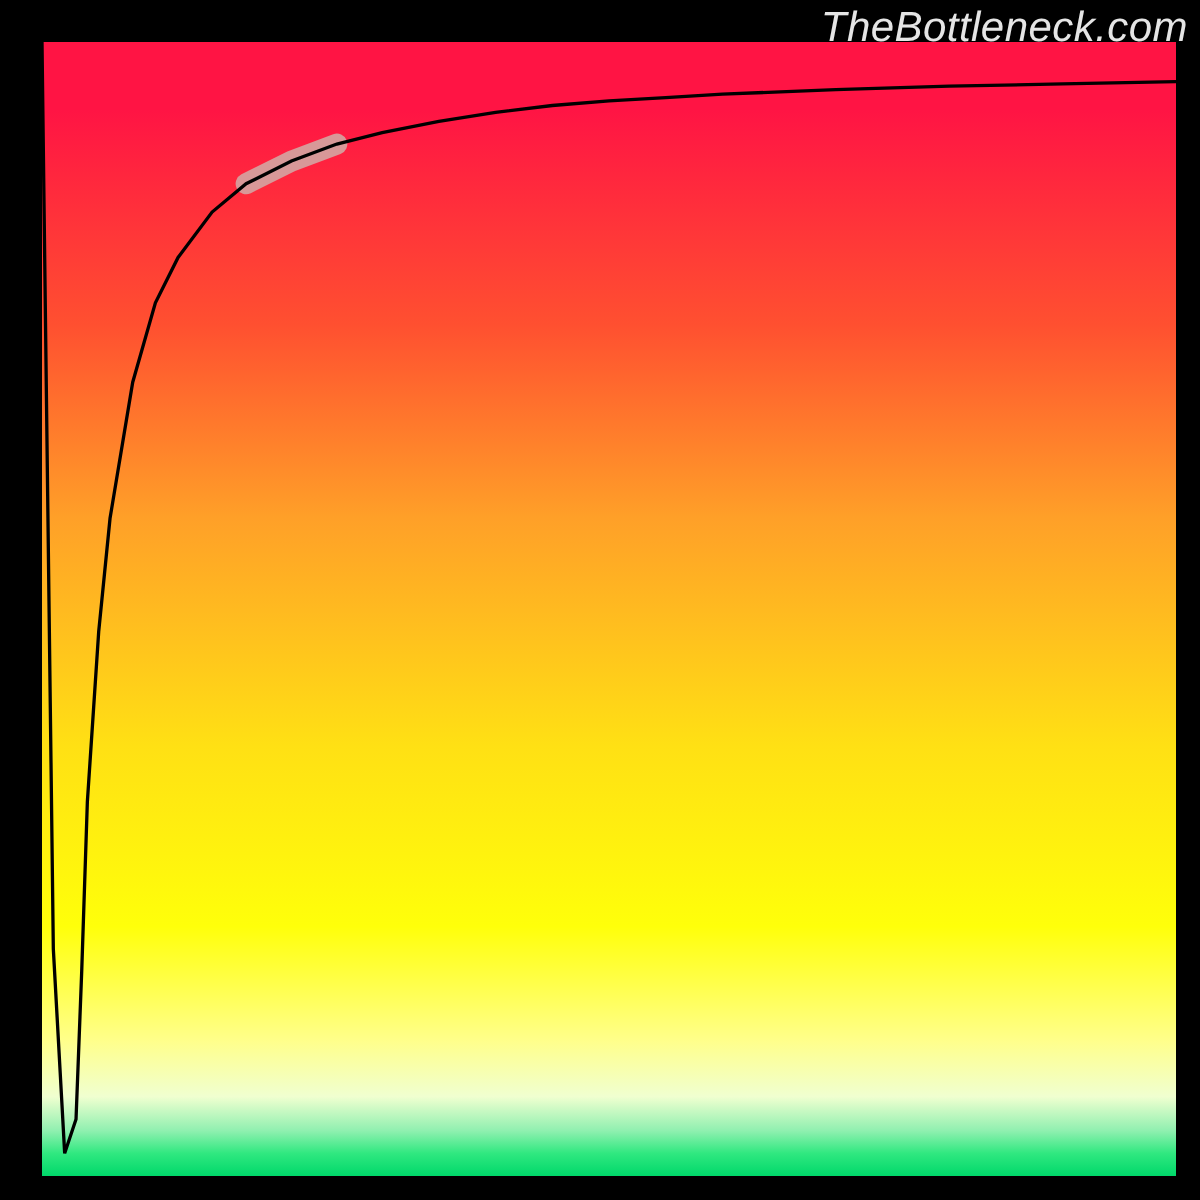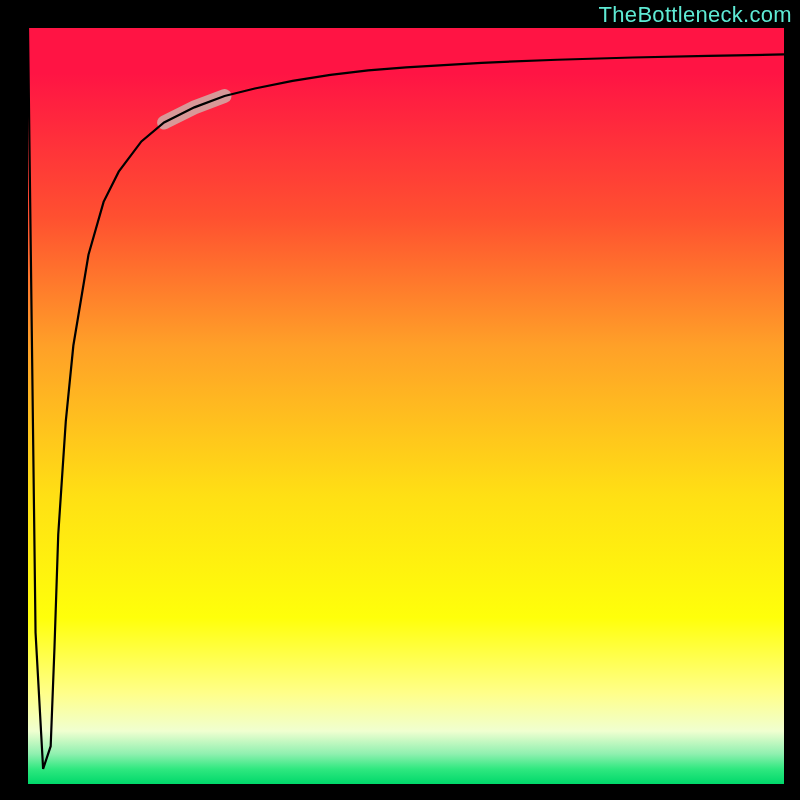--- a/index.html
+++ b/index.html
@@ -8,25 +8,26 @@
     height: 800px;
     background: #000;
     position: relative;
     font-family: Arial, Helvetica, sans-serif;
     overflow: hidden;
   }
   .watermark {
     position: absolute;
     top: 2px;
     right: 8px;
-    color: #5eead4;
-    font-size: 22px;
+    color: #e5e5e5;
+    font-size: 28px;
     font-weight: 500;
     letter-spacing: 0.3px;
     z-index: 10;
+    font-style: italic;
   }
   .plot-frame {
     position: absolute;
     left: 28px;
     top: 28px;
     width: 756px;
     height: 756px;
     background: #000;
   }
   .gradient-bg {

